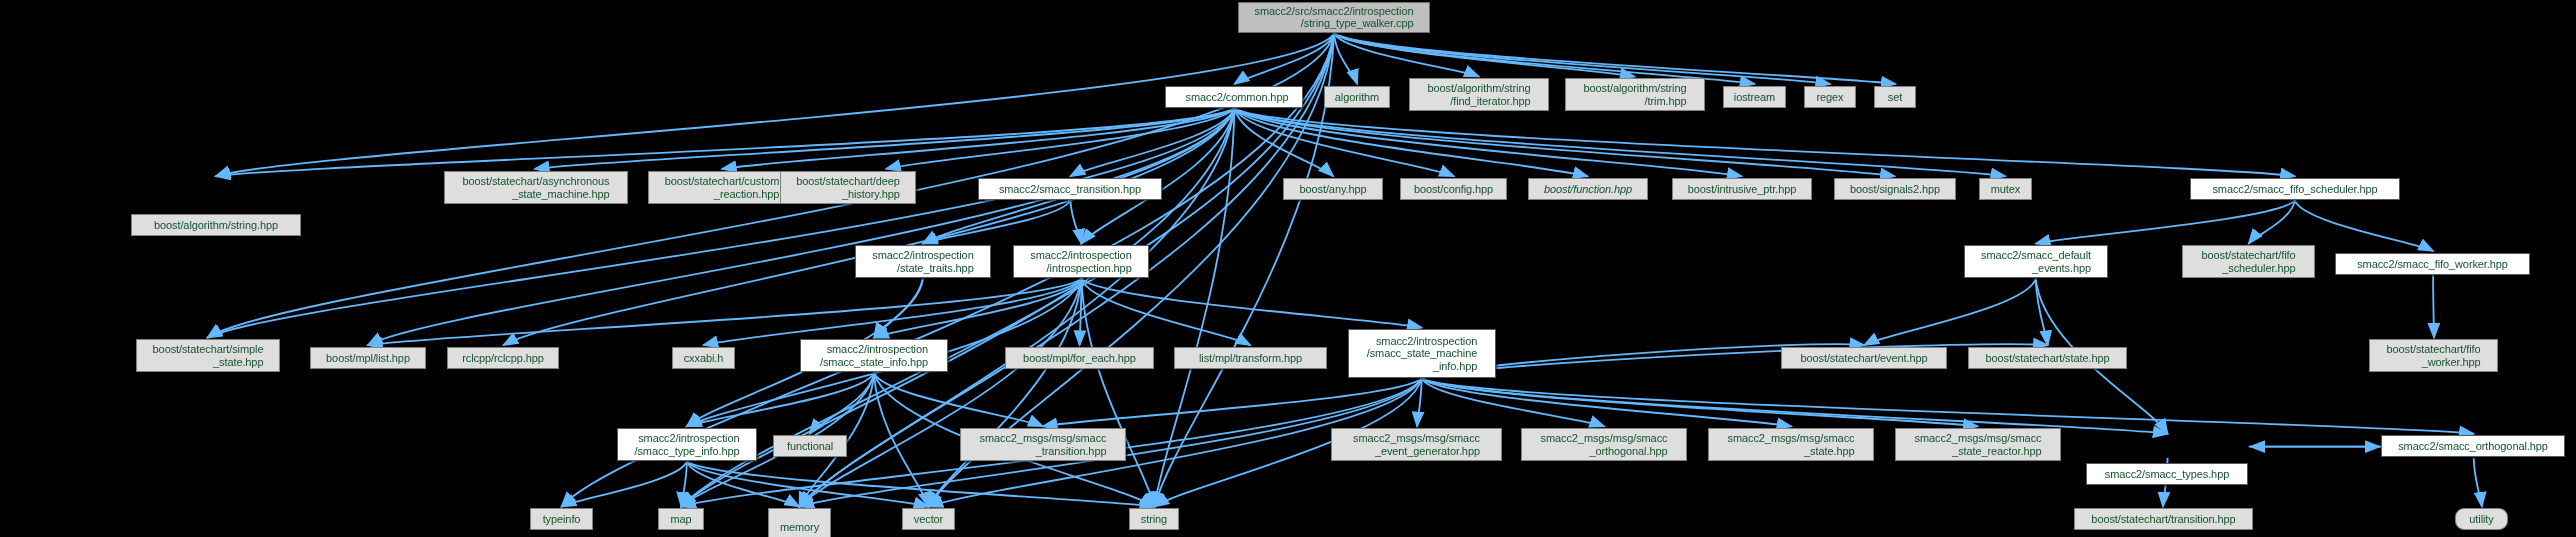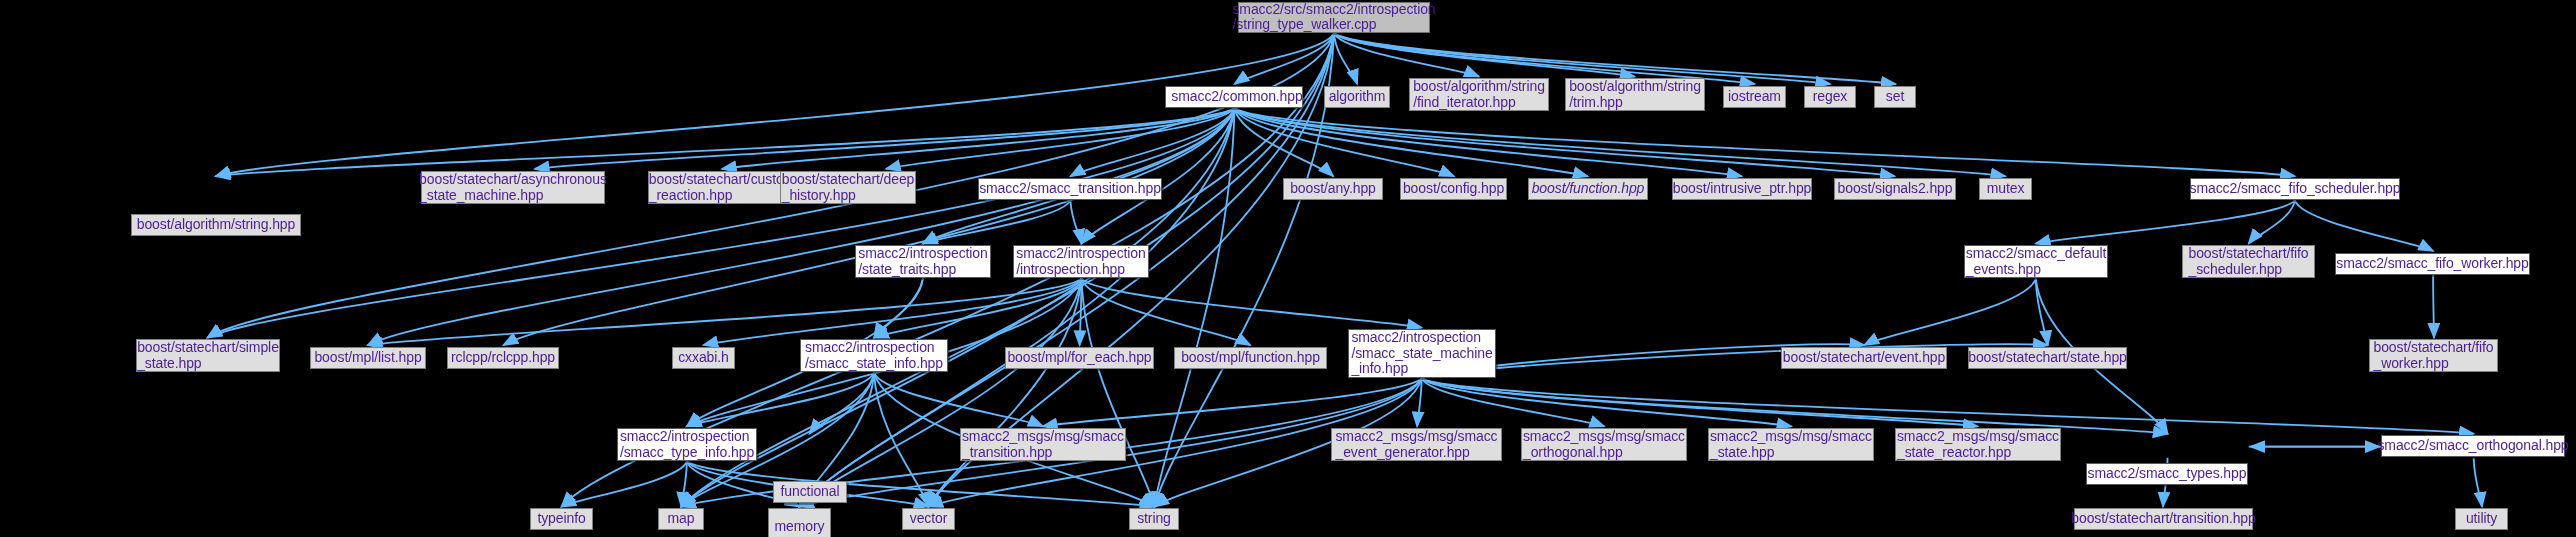--- a/index.html
+++ b/index.html
@@ -22,23 +22,23 @@
     width: 2576px;
     height: 538px;
     pointer-events: none;
   }
   .node {
     position: absolute;
     box-sizing: border-box;
     display: flex;
     align-items: center;
     justify-content: center;
-    text-align: left;
-    color: #4c1d95;
-    font-size: 14px;
+    text-align: right;
+    color: #14532d;
+    font-size: 11px;
     line-height: 1.12;
     letter-spacing: -0.1px;
     white-space: pre-line;
     border: 0.9px solid #808080;
     background: #dedede;
     box-shadow: 1.8px 1.8px 0 rgba(0,0,0,0.45);
     z-index: 5;
   }
   .node.root {
     background: #bfbfbf;
@@ -152,21 +152,21 @@
       <div class="node white" style="left: 1165px; top: 86px; width: 138px; height: 22px; padding-left: 6px;">smacc2/common.hpp</div>
       <div class="node" style="left: 1324px; top: 86px; width: 66px; height: 22px;">algorithm</div>
       <div class="node" style="left: 1409px; top: 78px; width: 140px; height: 33px;">boost/algorithm/string
 /find_iterator.hpp</div>
       <div class="node" style="left: 1565px; top: 78px; width: 140px; height: 33px;">boost/algorithm/string
 /trim.hpp</div>
       <div class="node" style="left: 1723px; top: 86px; width: 63px; height: 22px;">iostream</div>
       <div class="node" style="left: 1804px; top: 86px; width: 52px; height: 22px;">regex</div>
       <div class="node" style="left: 1874px; top: 86px; width: 42px; height: 22px;">set</div>
       <div class="node" style="left: 131px; top: 178px; width: 170px; height: 22px; margin-top: 36px;">boost/algorithm/string.hpp</div>
-      <div class="node" style="left: 421px; top: 171px; width: 184px; height: 33px;">boost/statechart/asynchronous
+      <div class="node" style="left: 444px; top: 171px; width: 184px; height: 33px;">boost/statechart/asynchronous
 _state_machine.hpp</div>
       <div class="node" style="left: 648px; top: 171px; width: 148px; height: 33px;">boost/statechart/custom
 _reaction.hpp</div>
       <div class="node" style="left: 780px; top: 171px; width: 136px; height: 33px;">boost/statechart/deep
 _history.hpp</div>
       <div class="node white" style="left: 978px; top: 178px; width: 184px; height: 22px;">smacc2/smacc_transition.hpp</div>
       <div class="node" style="left: 1283px; top: 178px; width: 100px; height: 22px;">boost/any.hpp</div>
       <div class="node" style="left: 1400px; top: 178px; width: 107px; height: 22px;">boost/config.hpp</div>
       <div class="node" style="left: 1528px; top: 178px; width: 120px; height: 22px; font-style: italic;">boost/function.hpp</div>
       <div class="node" style="left: 1672px; top: 178px; width: 140px; height: 22px;">boost/intrusive_ptr.hpp</div>
@@ -183,45 +183,45 @@
 _scheduler.hpp</div>
       <div class="node white" style="left: 2335px; top: 253px; width: 195px; height: 22px;">smacc2/smacc_fifo_worker.hpp</div>
       <div class="node" style="left: 136px; top: 339px; width: 144px; height: 33px;">boost/statechart/simple
 _state.hpp</div>
       <div class="node" style="left: 310px; top: 347px; width: 116px; height: 22px;">boost/mpl/list.hpp</div>
       <div class="node" style="left: 447px; top: 347px; width: 112px; height: 22px;">rclcpp/rclcpp.hpp</div>
       <div class="node" style="left: 672px; top: 347px; width: 63px; height: 22px;">cxxabi.h</div>
       <div class="node white" style="left: 800px; top: 339px; width: 148px; height: 33px;">smacc2/introspection
 /smacc_state_info.hpp</div>
       <div class="node" style="left: 1005px; top: 347px; width: 149px; height: 22px;">boost/mpl/for_each.hpp</div>
-      <div class="node" style="left: 1174px; top: 347px; width: 153px; height: 22px;">boost/mpl/function.hpp</div>
+      <div class="node" style="left: 1174px; top: 347px; width: 153px; height: 22px;">list/mpl/transform.hpp</div>
       <div class="node white" style="left: 1348px; top: 329px; width: 148px; height: 49px;">smacc2/introspection
 /smacc_state_machine
 _info.hpp</div>
       <div class="node" style="left: 1781px; top: 347px; width: 166px; height: 22px;">boost/statechart/event.hpp</div>
       <div class="node" style="left: 1968px; top: 347px; width: 159px; height: 22px;">boost/statechart/state.hpp</div>
       <div class="node" style="left: 2369px; top: 339px; width: 129px; height: 33px;">boost/statechart/fifo
 _worker.hpp</div>
       <div class="node white" style="left: 617px; top: 428px; width: 140px; height: 33px;">smacc2/introspection
 /smacc_type_info.hpp</div>
-      <div class="node" style="left: 773px; top: 435px; width: 74px; height: 22px; margin-top: 46px;">functional</div>
+      <div class="node" style="left: 773px; top: 435px; width: 74px; height: 22px;">functional</div>
       <div class="node" style="left: 960px; top: 428px; width: 166px; height: 33px;">smacc2_msgs/msg/smacc
 _transition.hpp</div>
       <div class="node" style="left: 1331px; top: 428px; width: 171px; height: 33px;">smacc2_msgs/msg/smacc
 _event_generator.hpp</div>
       <div class="node" style="left: 1521px; top: 428px; width: 166px; height: 33px;">smacc2_msgs/msg/smacc
 _orthogonal.hpp</div>
       <div class="node" style="left: 1708px; top: 428px; width: 166px; height: 33px;">smacc2_msgs/msg/smacc
 _state.hpp</div>
       <div class="node" style="left: 1895px; top: 428px; width: 166px; height: 33px;">smacc2_msgs/msg/smacc
 _state_reactor.hpp</div>
       <div class="node white" style="left: 2086px; top: 435px; width: 162px; height: 22px; margin-top: 28px;">smacc2/smacc_types.hpp</div>
       <div class="node white" style="left: 2381px; top: 435px; width: 184px; height: 22px;">smacc2/smacc_orthogonal.hpp</div>
       <div class="node" style="left: 530px; top: 508px; width: 63px; height: 22px;">typeinfo</div>
       <div class="node" style="left: 658px; top: 508px; width: 46px; height: 22px;">map</div>
       <div class="node" style="left: 768px; top: 508px; width: 63px; height: 38px;">memory</div>
       <div class="node" style="left: 902px; top: 508px; width: 53px; height: 22px;">vector</div>
       <div class="node" style="left: 1129px; top: 508px; width: 50px; height: 22px;">string</div>
       <div class="node" style="left: 2074px; top: 508px; width: 179px; height: 22px;">boost/statechart/transition.hpp</div>
-      <div class="node" style="left: 2455px; top: 508px; width: 53px; height: 22px;">utility</div>
+      <div class="node" style="left: 2455px; top: 508px; width: 53px; height: 22px; border-radius: 9px;">utility</div>
     </div>
 </div>
 
 
 </body></html>

